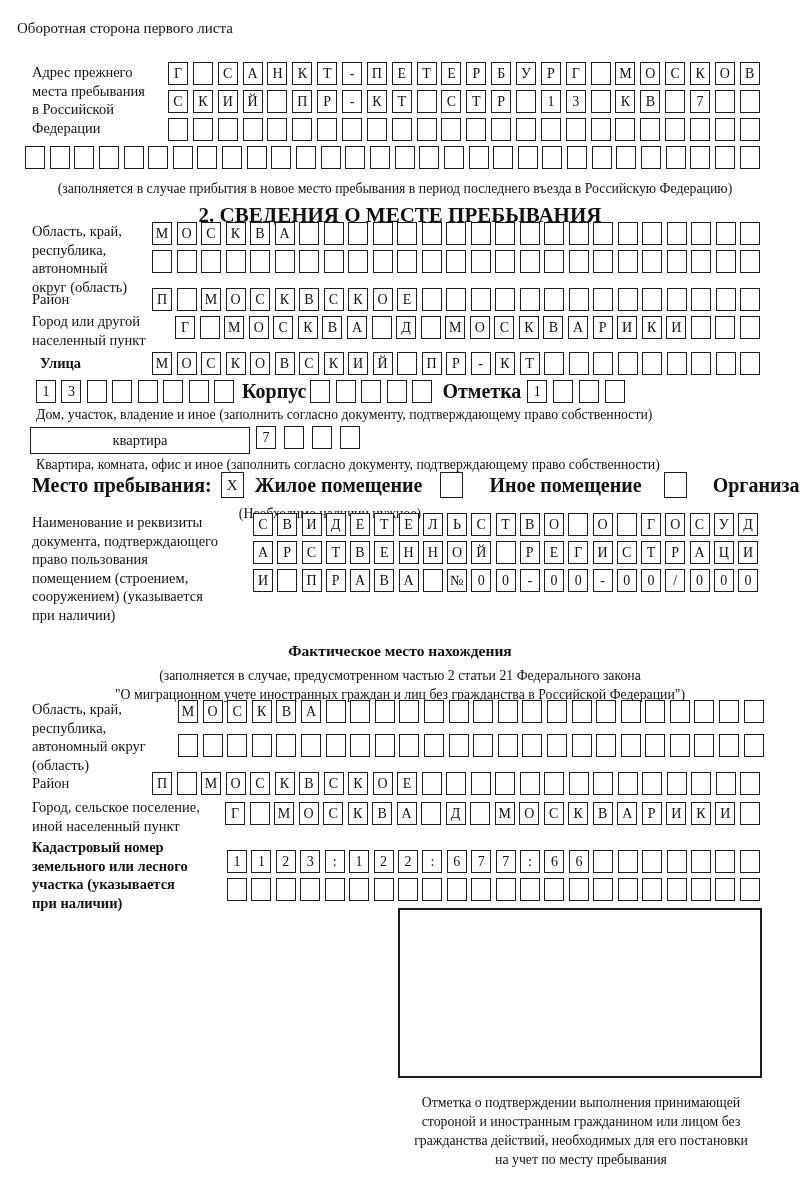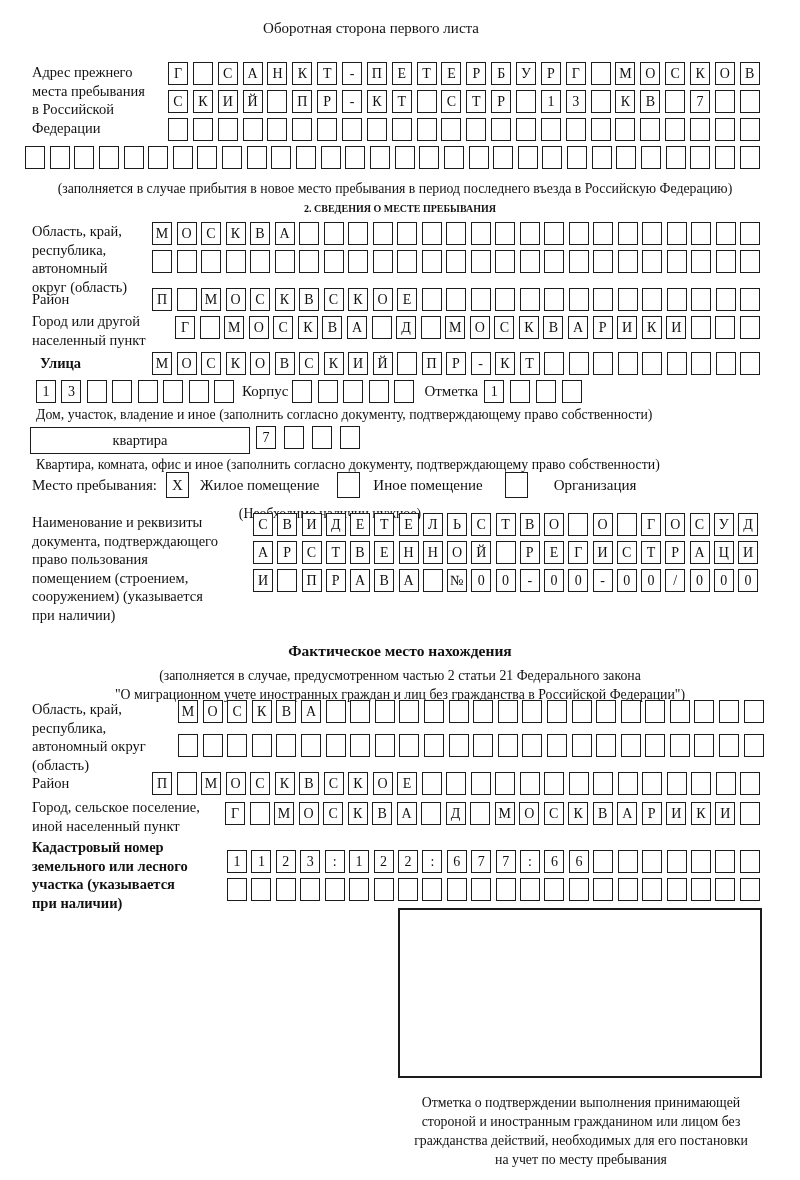--- a/index.html
+++ b/index.html
@@ -12,29 +12,29 @@
   .bold{font-weight:bold;}
   .cellrow{display:flex;justify-content:space-between;margin-bottom:5px;}
   .cell{width:20px;height:23px;box-sizing:border-box;border:1.6px solid #1c1c1c;
         display:flex;align-items:center;justify-content:center;
         font-size:14px;line-height:1;background:#fff;}
   .wbox{box-sizing:border-box;border:1.6px solid #1c1c1c;height:27px;
         display:flex;align-items:center;justify-content:center;font-size:14.5px;}
   .chk{width:23px;height:26px;box-sizing:border-box;border:1.6px solid #1c1c1c;
        display:inline-flex;align-items:center;justify-content:center;
        font-size:15px;flex:none;}
-  .inline-lbl{font-size:15px;white-space:nowrap;}
+  .inline-lbl{font-size:20px;white-space:nowrap;font-weight:bold;}
   .flexrow{display:flex;align-items:center;}
   .bigbox{box-sizing:border-box;border:2px solid #1c1c1c;background:#fff;}
   .multiline{white-space:pre-line;}
 </style>
 </head>
 <body>
 
-<div class="abs" style="top:20px;left:0;width:742px;text-align:center;font-size:15px;">Оборотная сторона первого листа</div>
+<div class="abs" style="top:20px;left:0;width:742px;text-align:left;font-size:15px;padding-left:17px;">Оборотная сторона первого листа</div>
 
 <div class="abs lbl" style="top:63px;left:32px;">Адрес прежнего
 места пребывания
 в Российской
 Федерации</div>
 
 <div class="abs" style="top:62px;left:168px;width:592px;">
   <div class="cellrow">
       <span class="cell">Г</span>
       <span class="cell"></span>
@@ -142,21 +142,21 @@
     <span class="cell"></span>
     <span class="cell"></span>
     <span class="cell"></span>
     <span class="cell"></span>
     <span class="cell"></span>
     <span class="cell"></span>
   </div>
 
 <div class="abs cap center" style="top:172px;left:0;width:790px;">(заполняется в случае прибытия в новое место пребывания в период последнего въезда в Российскую Федерацию)</div>
 
-<div class="abs bold center" style="top:195px;left:0;width:800px;font-size:10px;">2. СВЕДЕНИЯ О МЕСТЕ ПРЕБЫВАНИЯ</div>
+<div class="abs bold center" style="top:195px;left:0;width:800px;font-size:21px;">2. СВЕДЕНИЯ О МЕСТЕ ПРЕБЫВАНИЯ</div>
 
 <div class="abs lbl" style="top:222px;left:32px;">Область, край,
 республика,
 автономный
 округ (область)</div>
 <div class="abs" style="top:222px;left:152px;width:608px;">
   <div class="cellrow">
       <span class="cell">М</span>
       <span class="cell">О</span>
       <span class="cell">С</span>
@@ -337,21 +337,21 @@
       <span class="cell"></span>
     </div>
 </div>
 <div class="abs cap" style="top:456px;left:36px;width:740px;">Квартира, комната, офис и иное (заполнить согласно документу, подтверждающему право собственности)</div>
 
 <div class="abs flexrow" style="top:472px;left:32px;">
   <span class="inline-lbl">Место пребывания:</span>
   <span class="chk" style="margin-left:9px;">X</span>
   <span class="inline-lbl" style="margin-left:11px;">Жилое помещение</span>
   <span class="chk" style="margin-left:18px;"></span>
-  <span class="inline-lbl" style="margin-left:13px;">Иное помещение</span>
+  <span class="inline-lbl" style="margin-left:26px;">Иное помещение</span>
   <span class="chk" style="margin-left:22px;"></span>
   <span class="inline-lbl" style="margin-left:26px;">Организация</span>
 </div>
 <div class="abs cap center" style="top:497px;left:130px;width:400px;">(Необходимо наличии нужное)</div>
 
 <div class="abs lbl" style="top:513px;left:32px;">Наименование и реквизиты
 документа, подтверждающего
 право пользования
 помещением (строением,
 сооружением) (указывается

